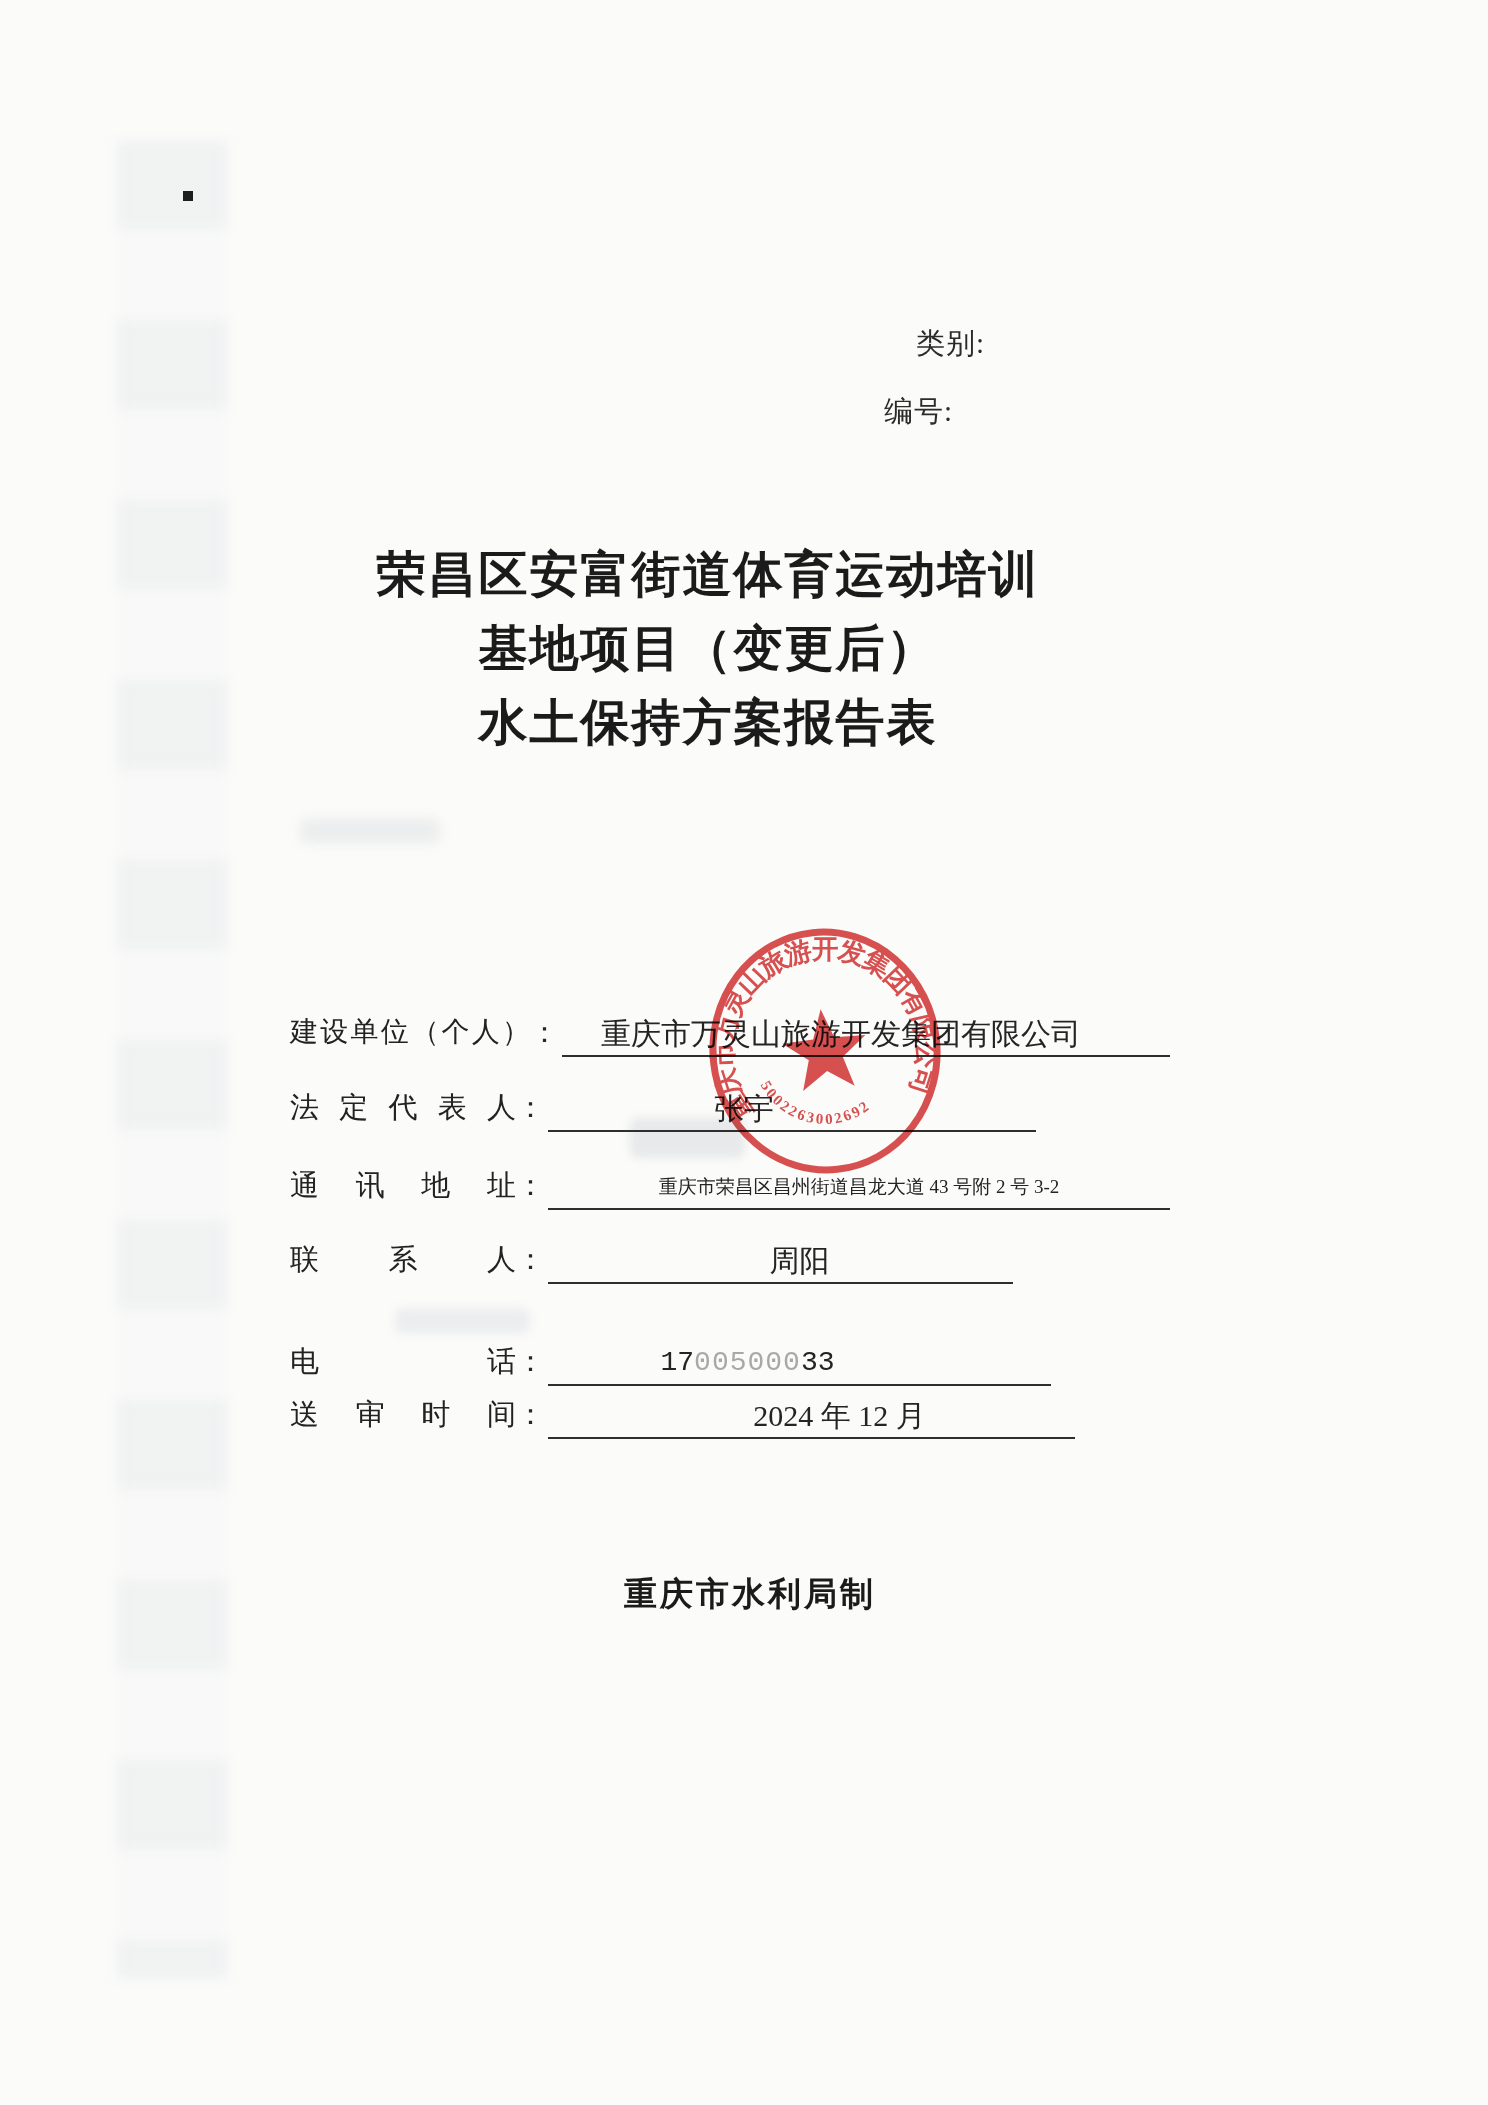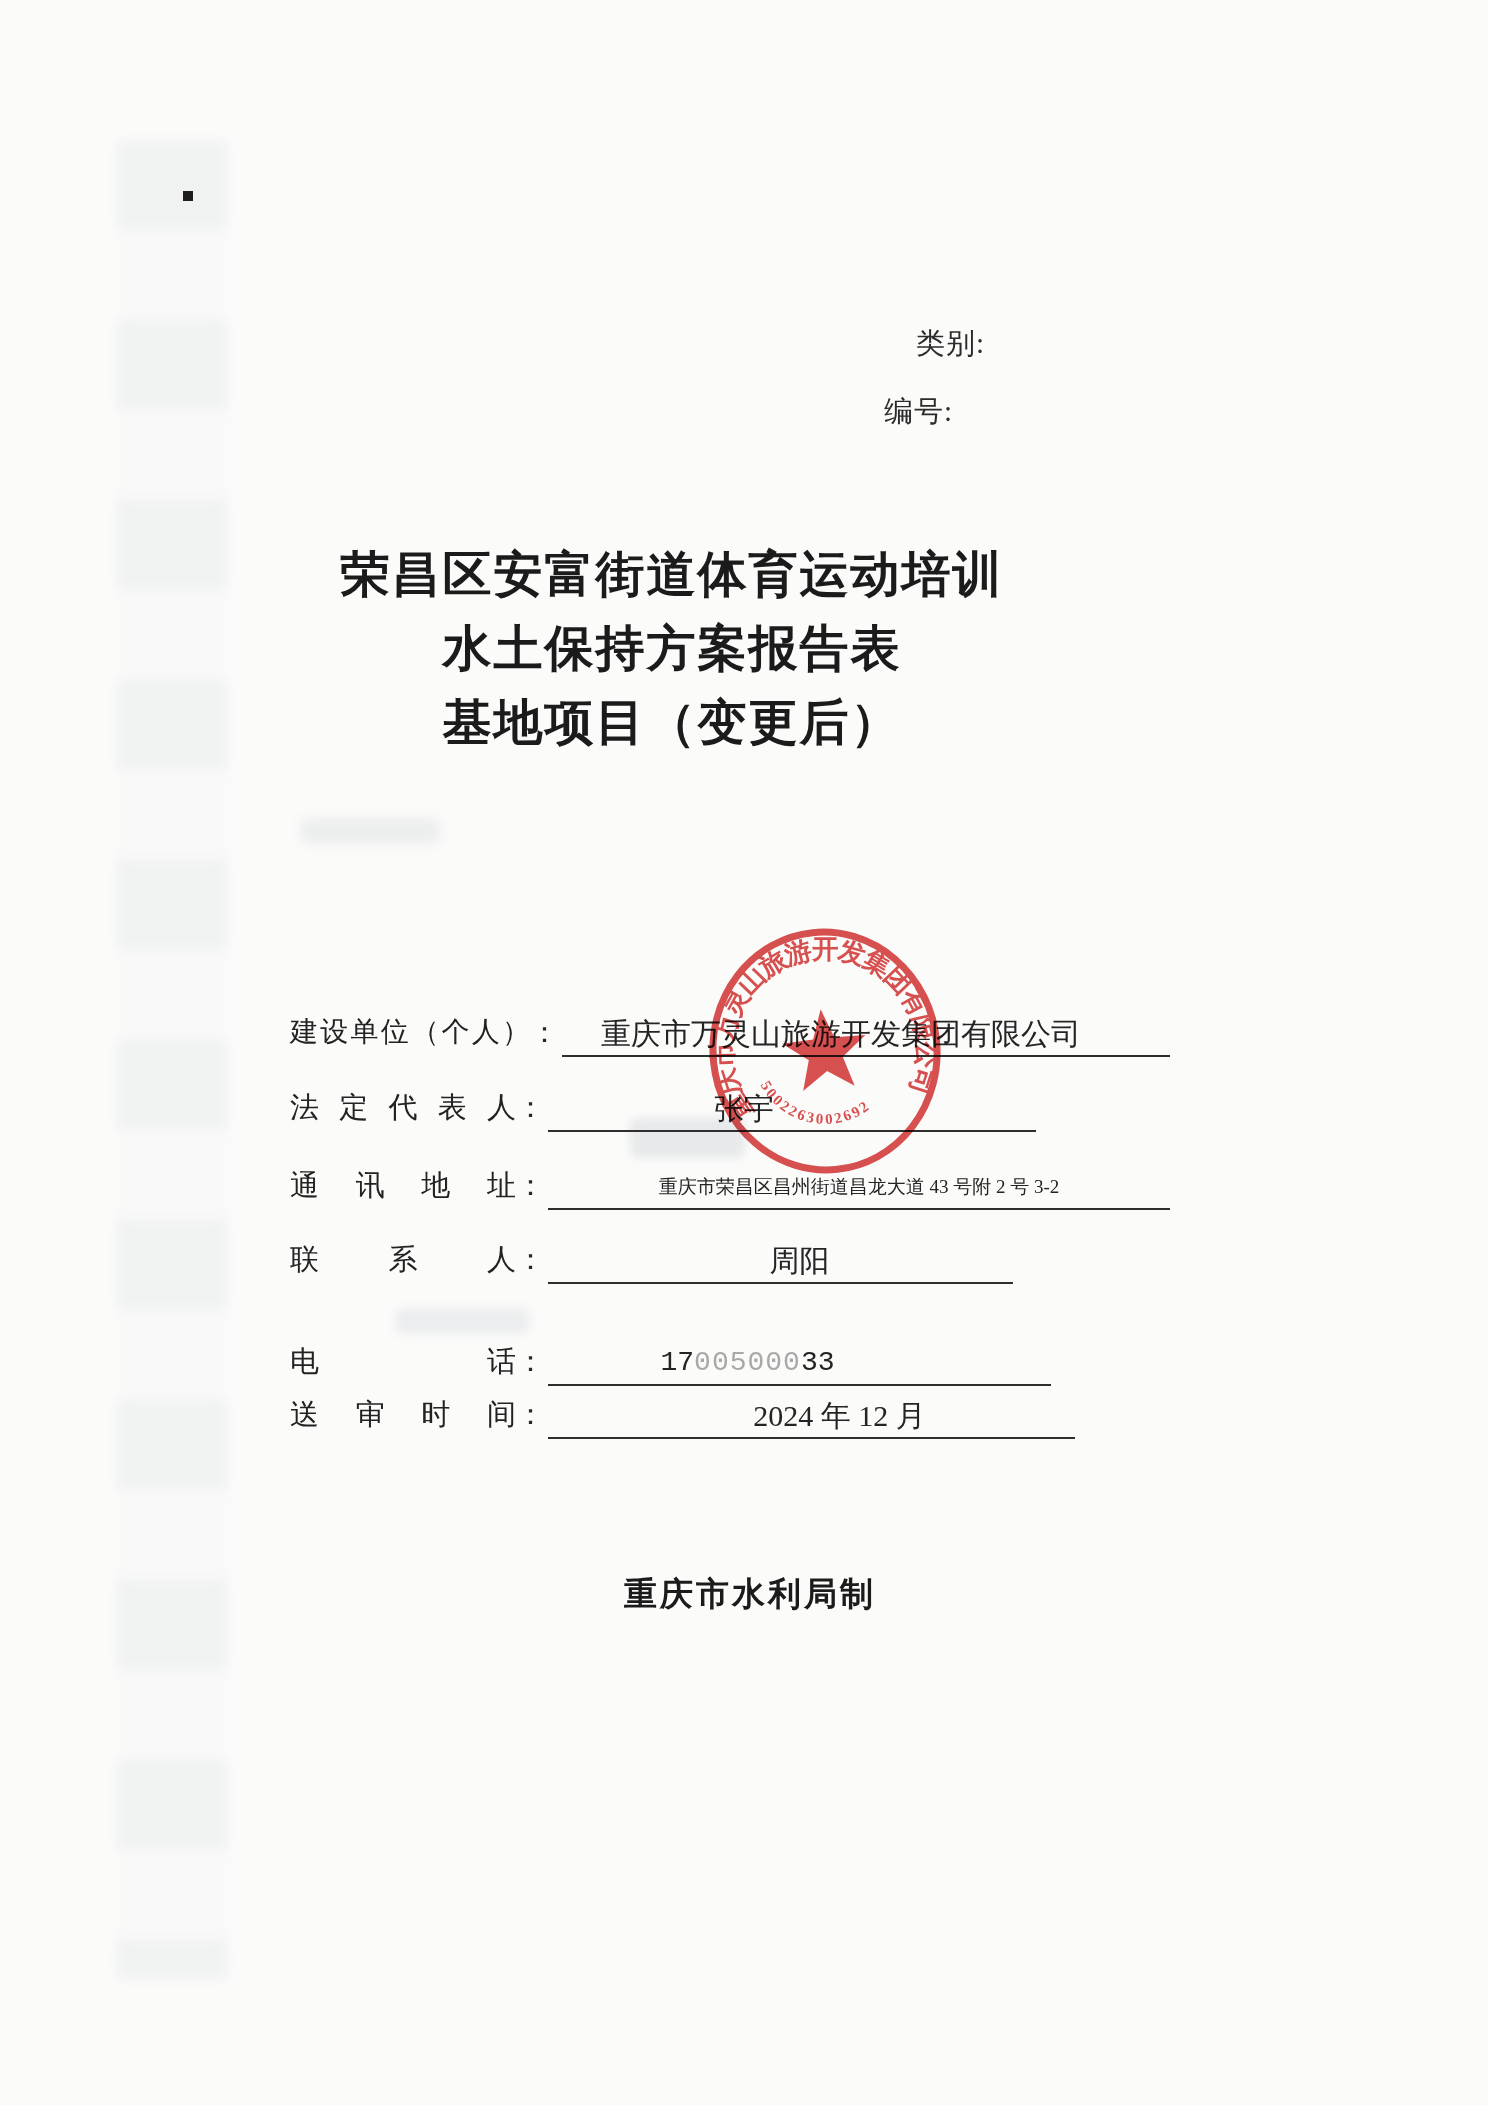--- a/index.html
+++ b/index.html
@@ -17,21 +17,21 @@
   .corner-mark{left:183px;top:191px;width:10px;height:10px;background:#1d1d1d;}
   .smudge-a{left:630px;top:1118px;width:115px;height:40px;background:rgba(160,170,178,.22);filter:blur(5px);border-radius:8px;}
   .smudge-b{left:395px;top:1308px;width:135px;height:26px;background:rgba(160,170,178,.16);filter:blur(5px);border-radius:8px;}
   .smudge-c{left:300px;top:818px;width:140px;height:26px;background:rgba(170,178,185,.18);filter:blur(6px);border-radius:8px;}
 
   .meta{left:884px;font-size:29px;letter-spacing:1px;color:#2b2b2b;}
   .meta-category{top:324px;margin-left:32px;}
   .meta-number{top:392px;}
 
   .title-block{top:538px;left:0;width:1344px;text-align:center;
-    font-size:49px;font-weight:bold;color:#1b1b1b;letter-spacing:2px;line-height:74px;}
+    font-size:49px;font-weight:bold;color:#1b1b1b;letter-spacing:2px;line-height:74px;padding-left:36px;}
 
   .form-row{position:absolute;left:290px;display:flex;align-items:flex-start;height:46px;font-size:29px;}
   .lbl{width:226px;display:inline-block;text-align:justify;text-align-last:justify;
     line-height:42px;color:#222;white-space:nowrap;}
   .row1 .lbl{width:240px;font-size:28px;}
   .colon{width:32px;line-height:42px;display:inline-block;}
   .line{border-bottom:2px solid #2e2e2e;box-sizing:border-box;height:46px;
     display:flex;justify-content:center;align-items:flex-end;}
   .val{font-size:30px;line-height:42px;white-space:nowrap;color:#242424;}
   .row1{top:1011px;} .row1 .line{width:608px;} .row1 .val{transform:translateX(-25px);}
@@ -57,22 +57,22 @@
 <div class="abs corner-mark"></div>
 <div class="abs smudge-a"></div>
 <div class="abs smudge-b"></div>
 <div class="abs smudge-c"></div>
 
 <div class="abs meta meta-category">类别:</div>
 <div class="abs meta meta-number">编号:</div>
 
 <div class="abs title-block">
   <div>荣昌区安富街道体育运动培训</div>
+  <div>基地项目（变更后）</div>
   <div>水土保持方案报告表</div>
-  <div>基地项目（变更后）</div>
 </div>
 
 <div class="form-row row1">
   <span class="lbl">建设单位（个人）</span>
   <span class="colon">：</span>
   <span class="line">
     <span class="val">重庆市万灵山旅游开发集团有限公司</span>
   </span>
 </div>
 

